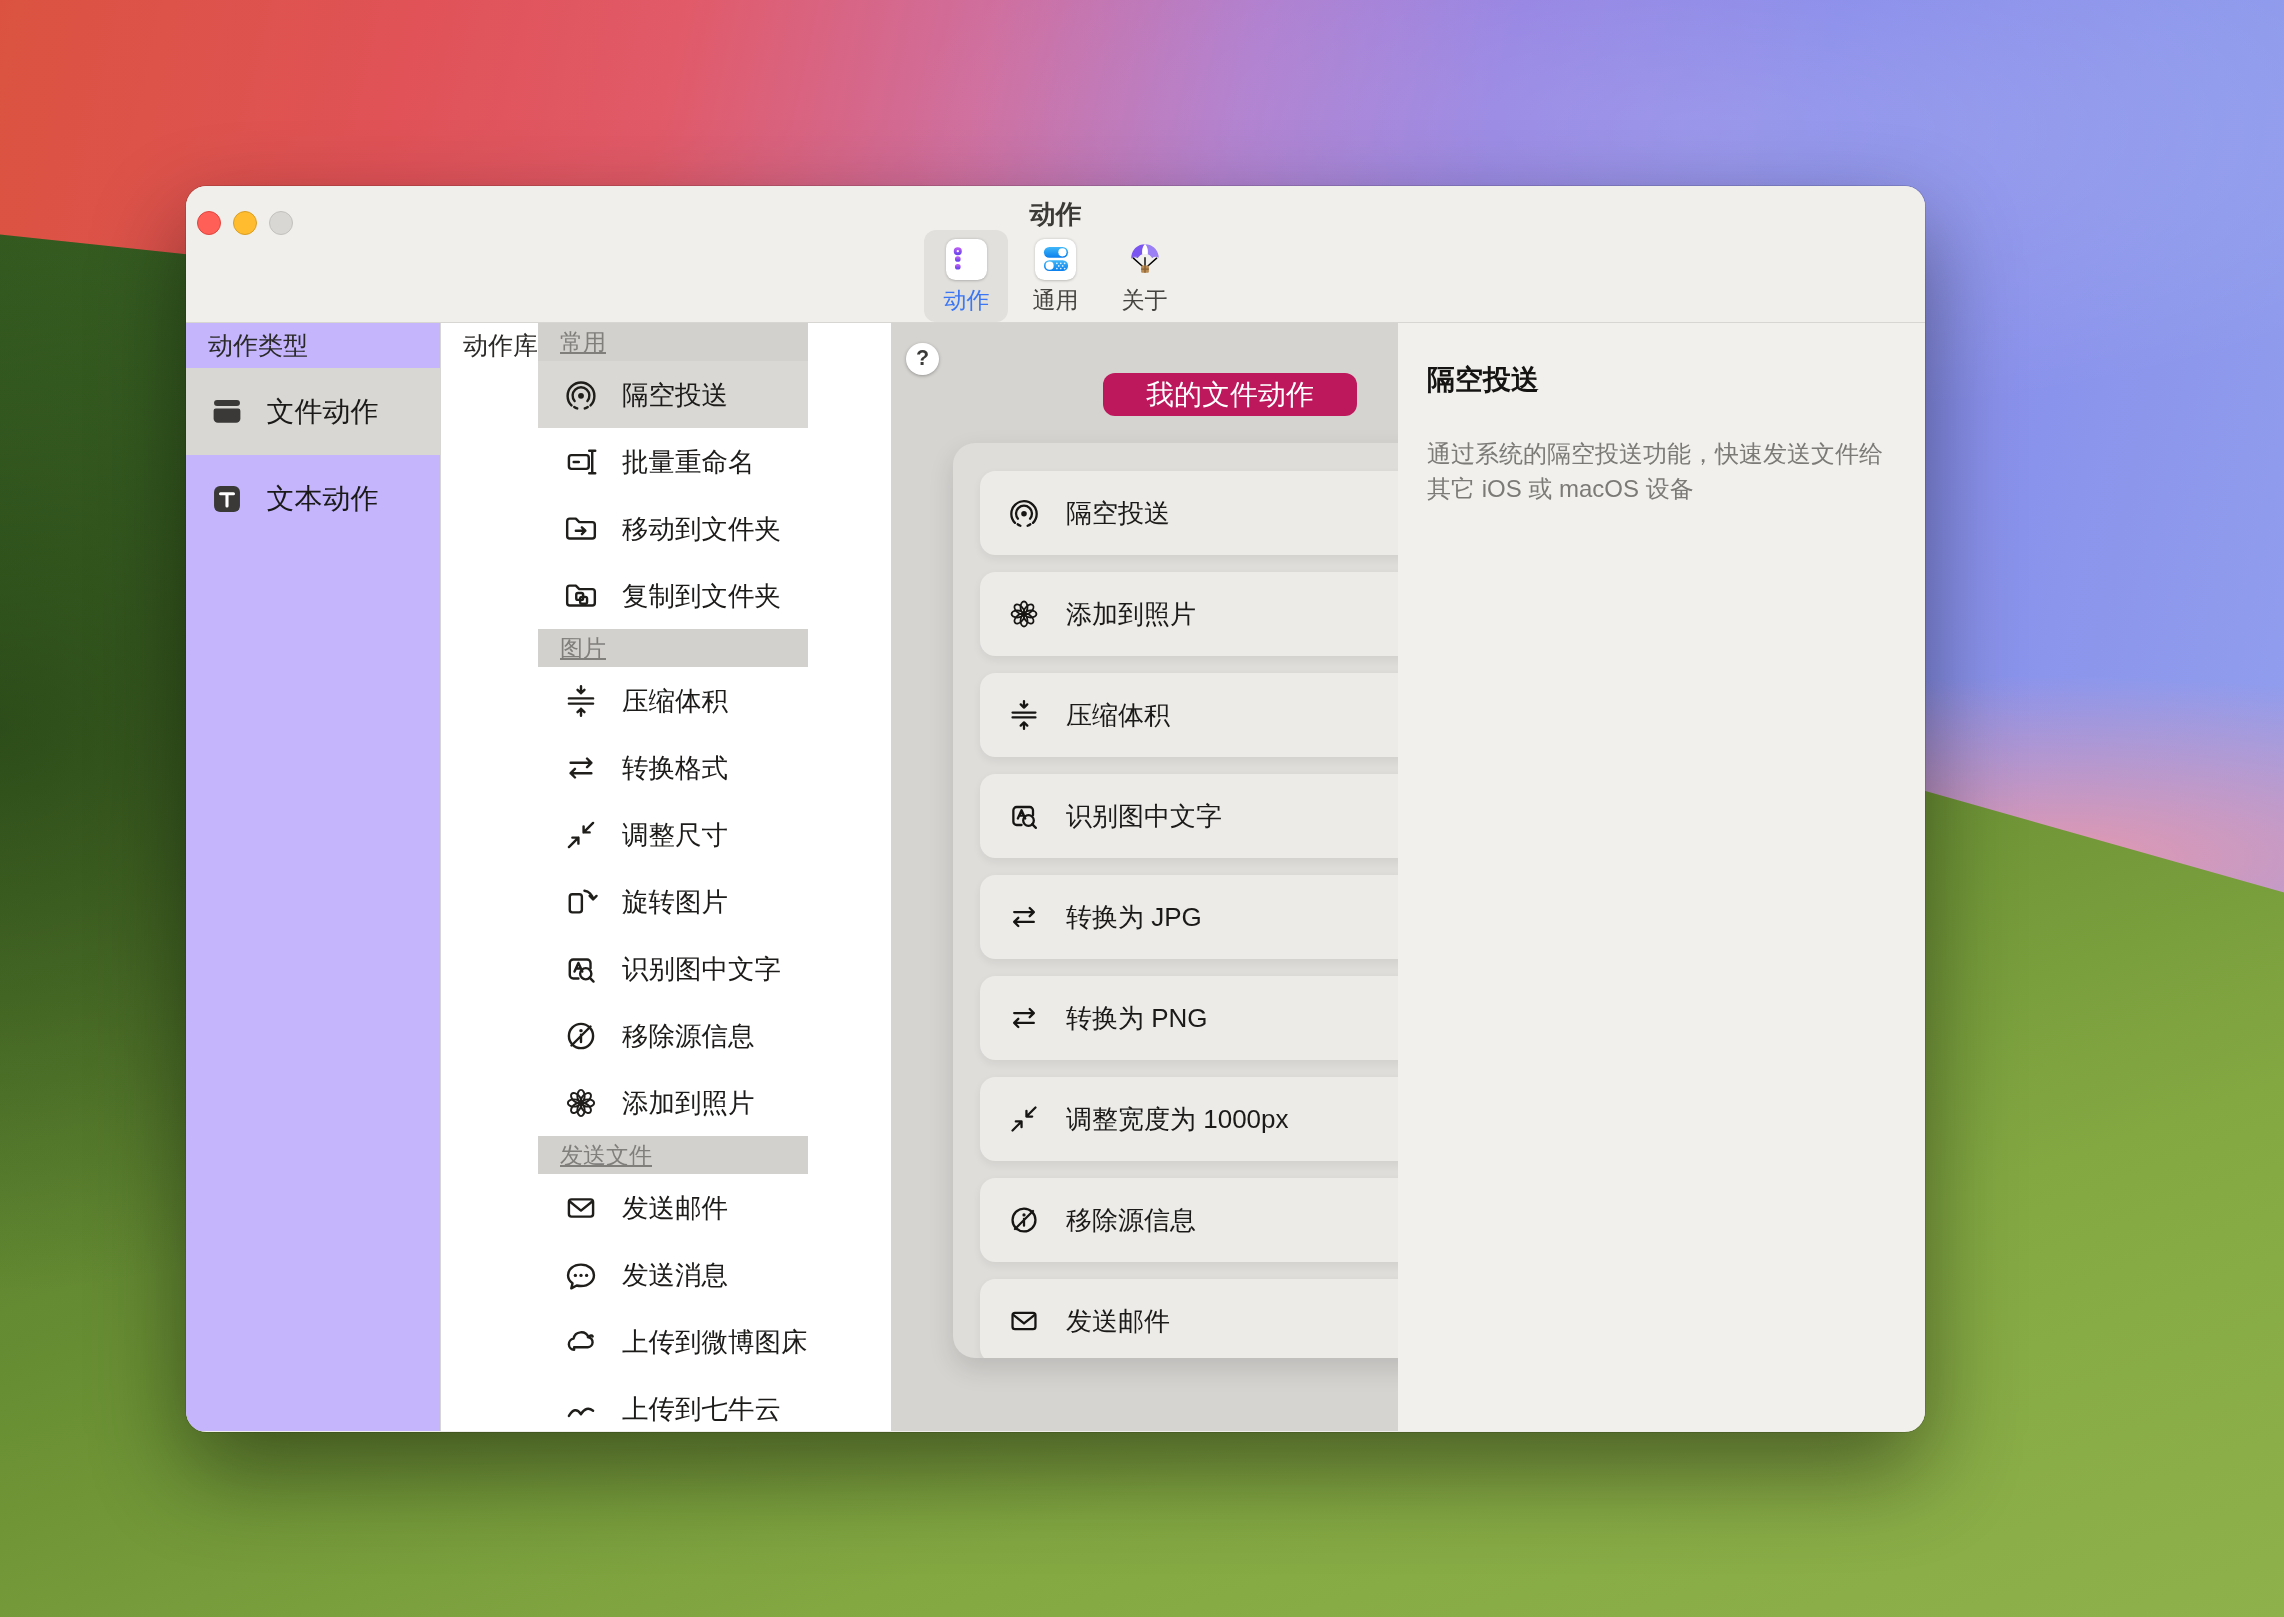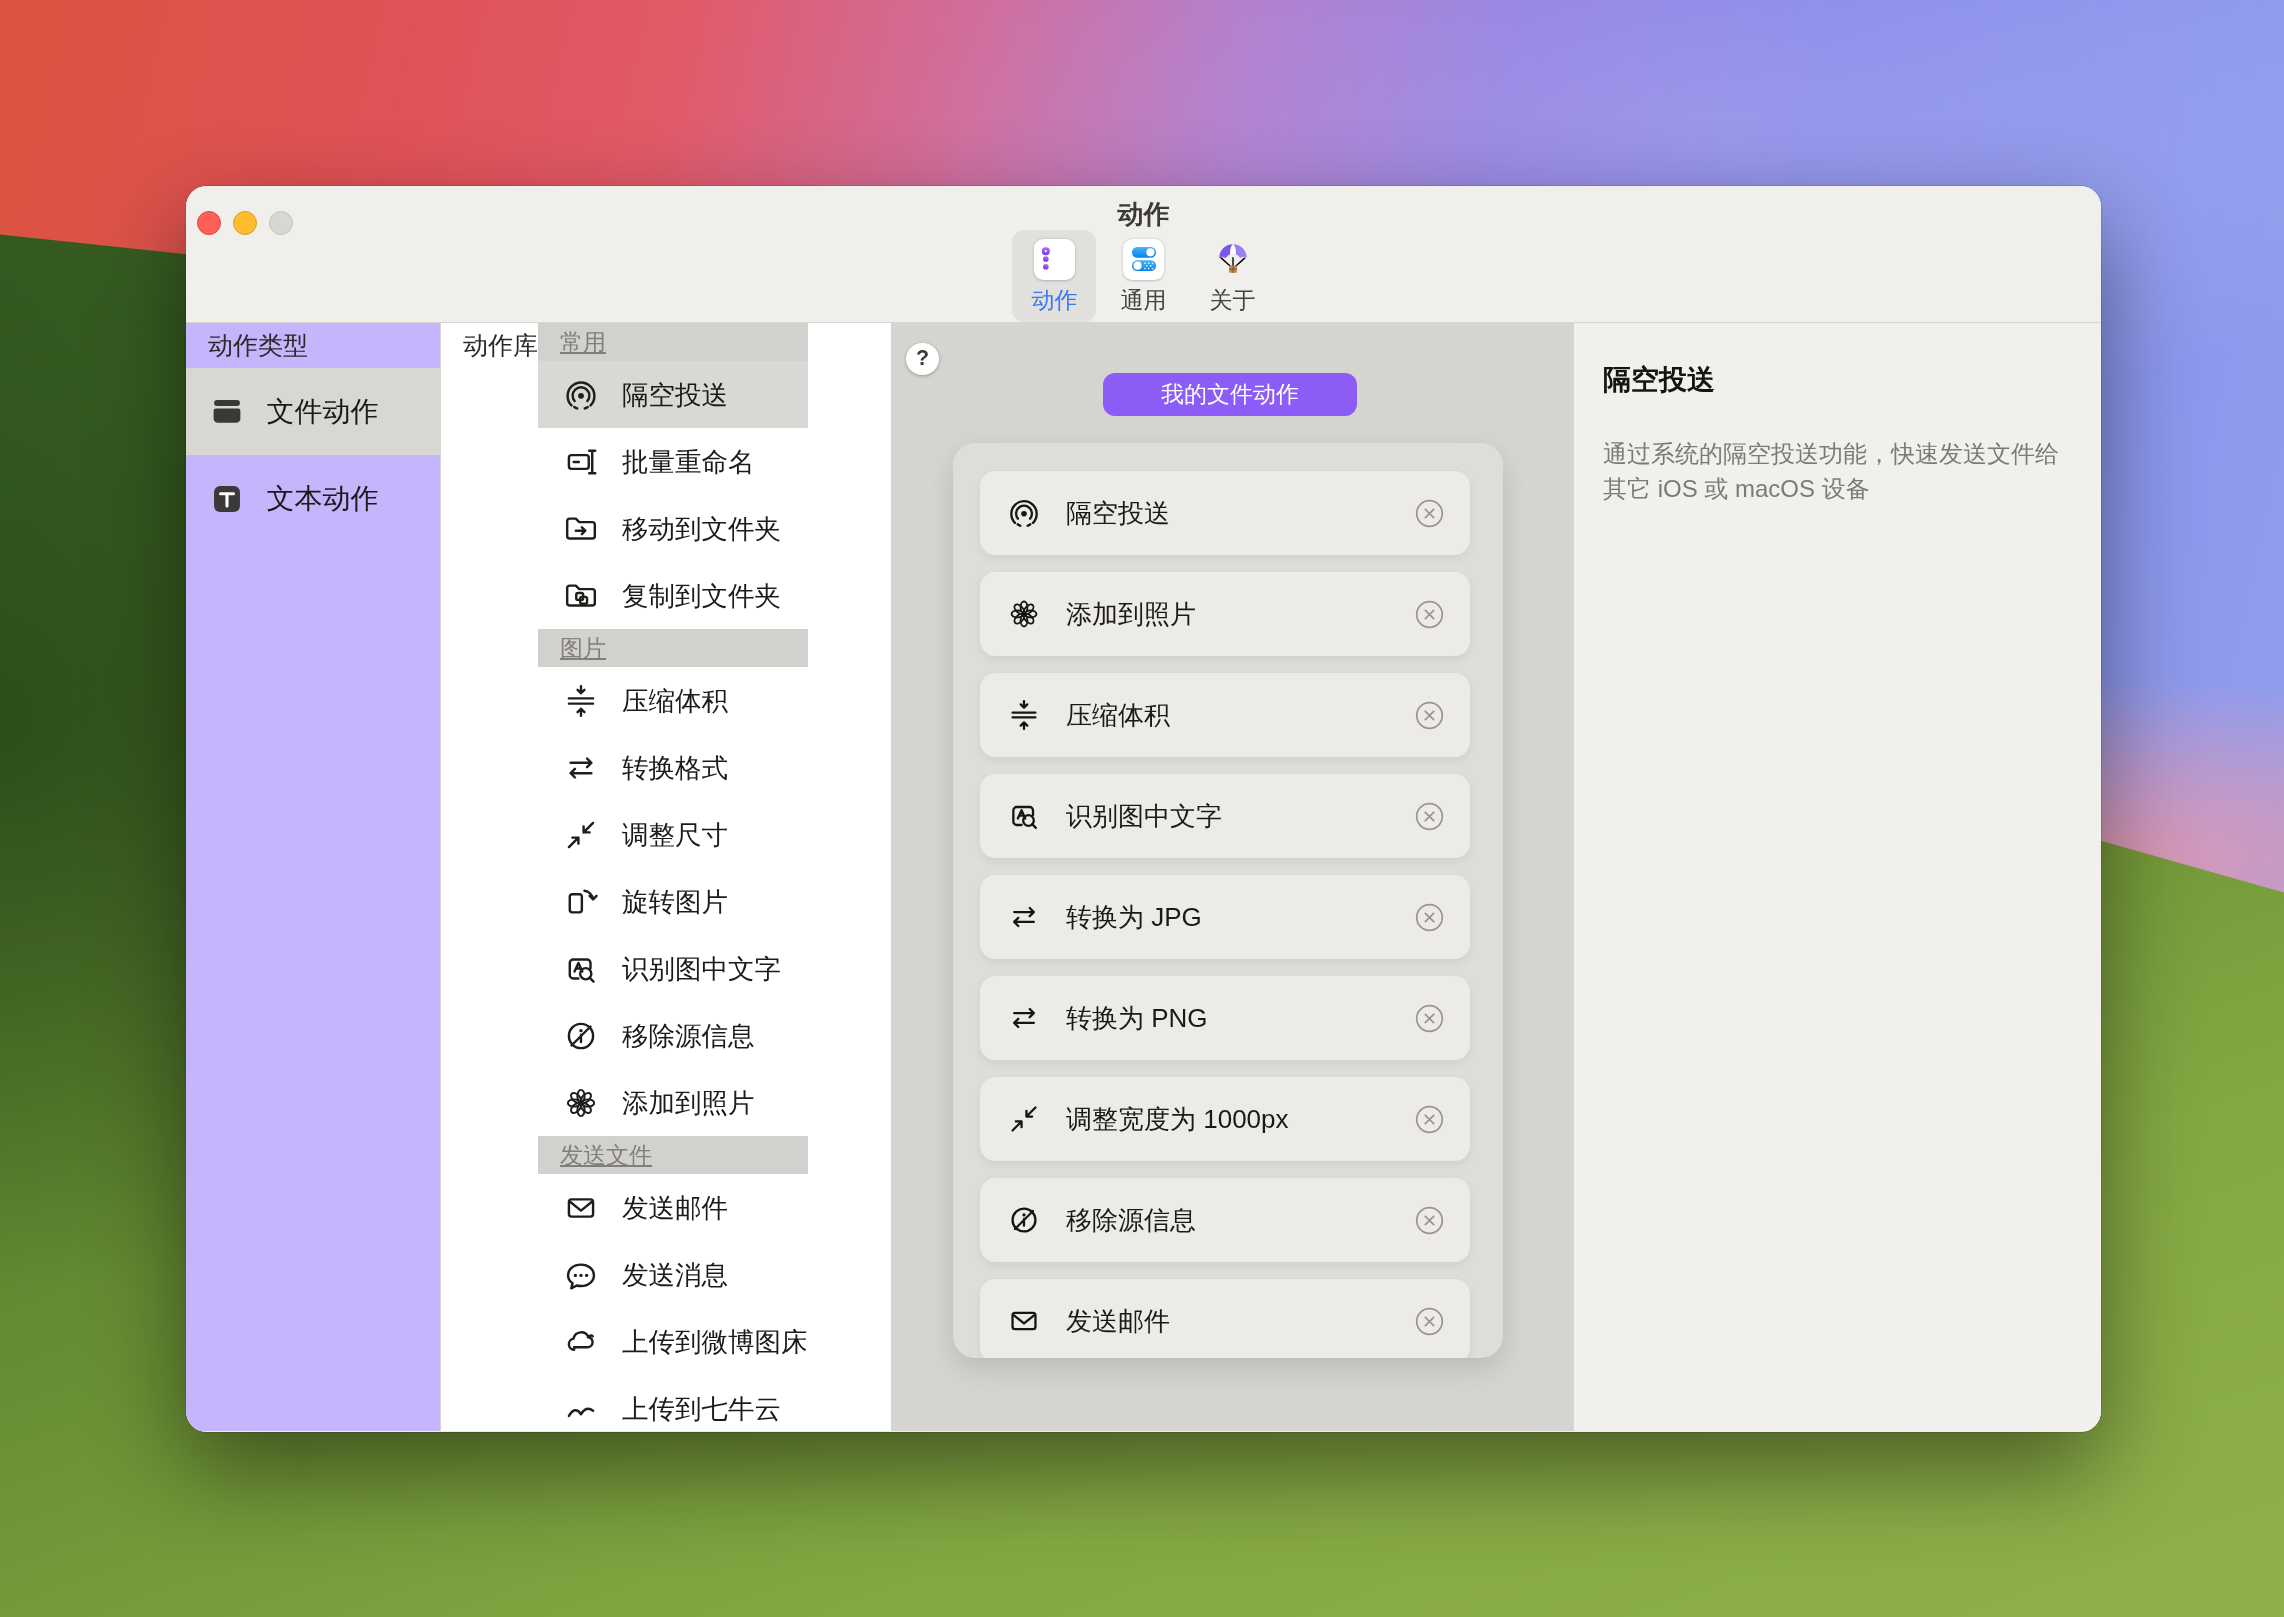--- a/index.html
+++ b/index.html
@@ -10,21 +10,21 @@
     background:
       radial-gradient(42% 16% at 90% 53%, rgba(242,152,164,.85), rgba(242,152,164,0) 70%),
       radial-gradient(60% 30% at 75% 8%, rgba(255,255,255,.16), rgba(255,255,255,0) 60%),
       linear-gradient(102deg,#db5340 0%,#e05257 16%,#e15a68 26%,#cf6f9f 38%,#ae7bcd 48%,#907ee2 58%,#8487e9 70%,#8c97ec 85%,#95a2ee 100%);}
   .grass{position:absolute;inset:0;
     background:
       radial-gradient(40% 50% at 0% 45%, rgba(18,42,10,.5), rgba(18,42,10,0) 70%),
       linear-gradient(160deg,#2f541e 0%,#3f6826 22%,#53792c 40%,#6c9235 60%,#83a842 78%,#8fb14b 100%);
     clip-path:polygon(0 14.5%,10% 16%,28% 23%,50% 33%,72% 44%,100% 55.2%,100% 100%,0 100%);}
   
-  .window{position:absolute;left:186px;top:186px;width:1915px;height:1246px;
+  .window{position:absolute;left:186px;top:186px;width:1739px;height:1246px;
     background:#f0eeeb;border-radius:20.5px;overflow:hidden;
     box-shadow:0 38px 94px rgba(0,0,0,.45),0 0 0 0.9px rgba(0,0,0,.12);}
   .titlebar{position:relative;height:136px;background:#f1efec;border-bottom:1.7px solid #d8d6d2;}
   .traffic{position:absolute;left:11px;top:25px;display:flex;gap:12px;}
   .light{width:22px;height:22px;border-radius:50%;}
   .light.red{background:#ff5f57;border:0.9px solid #e0443e;}
   .light.yellow{background:#febc2e;border:0.9px solid #d89e24;}
   .light.gray{background:#d8d7d4;border:0.9px solid #c2c1be;}
   .win-title{position:absolute;top:11px;left:0;right:0;text-align:center;
     font-size:26px;font-weight:700;color:#3b3a37;}
@@ -54,21 +54,21 @@
   .lib-row.selected{background:#d9d8d5;}
   .lib-row .icon{width:38px;height:38px;color:#1f1e1b;}
   .lib-row .icon svg{width:38px;height:38px;}
   .lib-label{margin-left:22px;font-size:26.5px;color:#1c1b1a;}
   
   .col-canvas{flex:1;background:#d6d4d1;position:relative;overflow:hidden;}
   .help-btn{position:absolute;left:15.4px;top:19.7px;width:32.5px;height:32.5px;border-radius:50%;
     background:#fff;box-shadow:0 0.9px 3.4px rgba(0,0,0,.3);display:flex;align-items:center;justify-content:center;
     font-size:21.4px;font-weight:700;color:#3a3a38;}
   .pill{position:absolute;left:212px;top:50px;width:254px;height:43px;border-radius:12px;
-    background:#8b5cf6;color:#fff;font-size:23px;font-weight:500;
+    background:#be185d;color:#fff;font-size:28px;font-weight:500;
     display:flex;align-items:center;justify-content:center;}
   .cards-panel{position:absolute;left:62px;top:120px;width:550px;height:915px;
     background:#deddda;border-radius:22px;overflow:hidden;
     box-shadow:0 10.3px 26px rgba(0,0,0,.12);padding:28px 32.5px 0 27px;box-sizing:border-box;}
   .card{width:490px;height:84px;border-radius:15.4px;background:#edebe8;margin-bottom:17px;
     box-shadow:0 3.4px 8.6px rgba(0,0,0,.06);display:flex;align-items:center;box-sizing:border-box;}
   .card .icon{width:36px;height:36px;margin-left:26px;color:#161513;}
   .card .icon svg{width:36px;height:36px;}
   .card-label{margin-left:24px;font-size:26px;color:#1b1a19;flex:1;}
   .remove-btn{width:29px;height:29px;margin-right:26px;flex:none;color:#98968f;}

